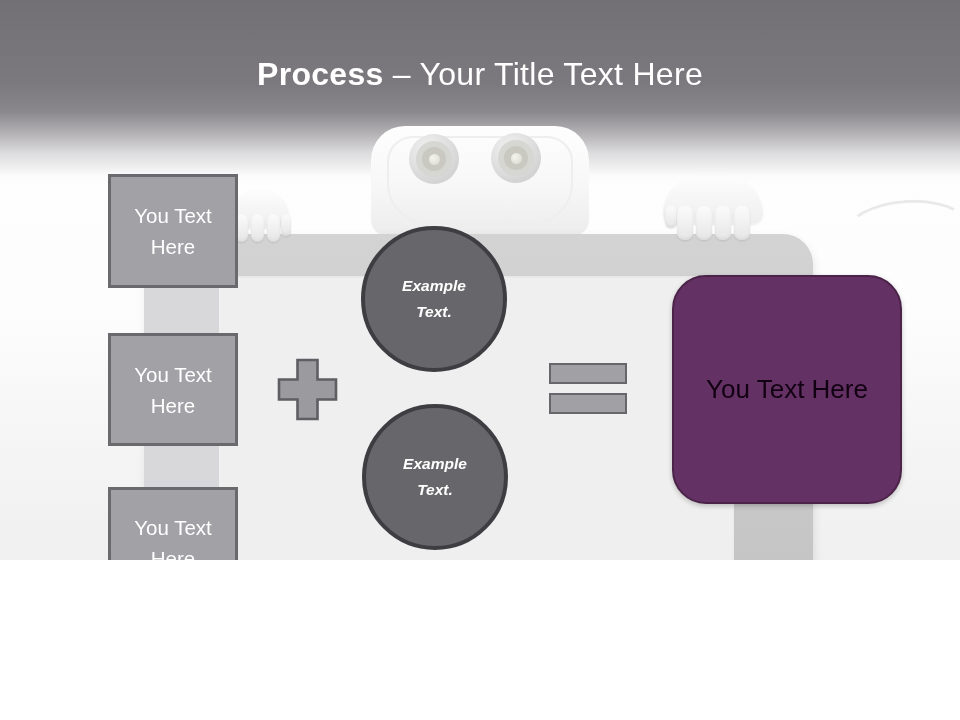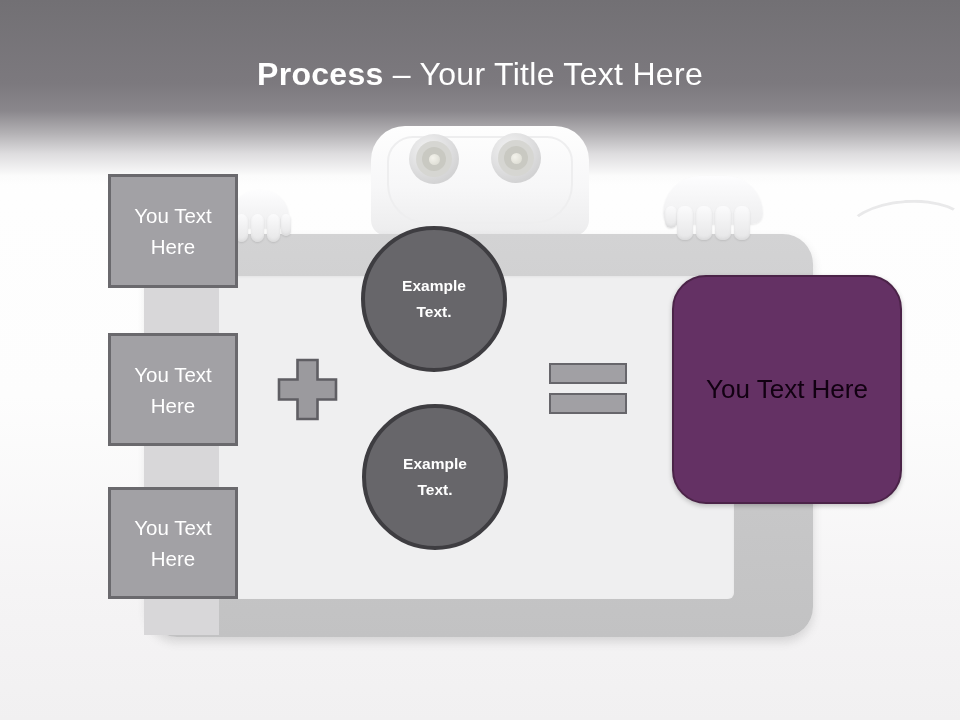--- a/index.html
+++ b/index.html
@@ -2,21 +2,21 @@
 <html><head>
 <meta charset="utf-8">
 <style>
   html,body{margin:0;padding:0;}
   body{
     width:960px;height:720px;overflow:hidden;
     font-family:"Liberation Sans", sans-serif;
     background:#fff;
   }
   .slide{
-    position:relative;width:960px;height:720px;overflow:hidden;
+    position:relative;width:960px;height:560px;overflow:hidden;
     background:linear-gradient(180deg,#ffffff 0%,#fdfdfd 55%,#f5f4f5 82%,#f1f0f1 100%);
   }
   
   .header{
     position:absolute;left:0;top:0;width:960px;height:185px;
     background:linear-gradient(180deg,
       #727074 0%, #7c797e 45%, #8a878c 60%,
       #b3b1b4 72%, #dddcde 83%, #fbfbfb 95%, rgba(255,255,255,0) 100%);
     z-index:1;
   }
@@ -91,21 +91,21 @@
     display:flex;align-items:center;justify-content:center;
     padding:0 14px;z-index:6;
   }
   .inbox.b1{top:174px;height:114px;}
   .inbox.b2{top:333px;height:113px;}
   .inbox.b3{top:487px;height:112px;}
   .bigcircle{
     position:absolute;width:138px;height:138px;border-radius:50%;
     background:#67666a;border:4px solid #3e3d41;
     display:flex;align-items:center;justify-content:center;text-align:center;
-    color:#ffffff;font-weight:700;font-size:15.5px;line-height:26px;
+    color:#ffffff;font-weight:700;font-style:italic;font-size:15.5px;line-height:26px;
     z-index:7;
   }
   .bigcircle span{display:block;max-width:90px;}
   .bigcircle.c1{left:361px;top:226px;}
   .bigcircle.c2{left:362px;top:404px;}
   .plus-wrap{position:absolute;left:277px;top:358px;width:61px;height:63px;z-index:7;}
   .equals-wrap{position:absolute;left:549px;top:363px;width:78px;z-index:7;}
   .equals-bar{
     width:78px;height:21px;box-sizing:border-box;
     background:#a1a0a4;border:2.5px solid #67666b;

